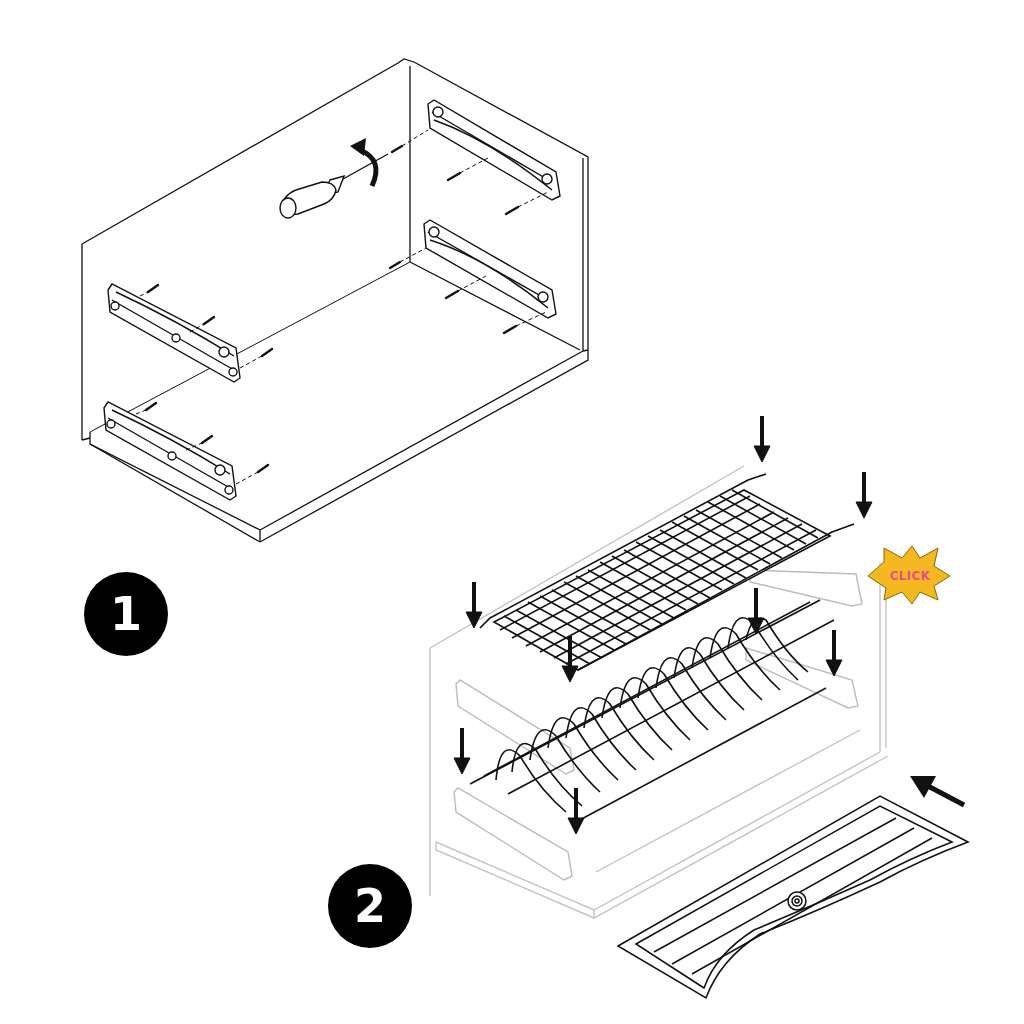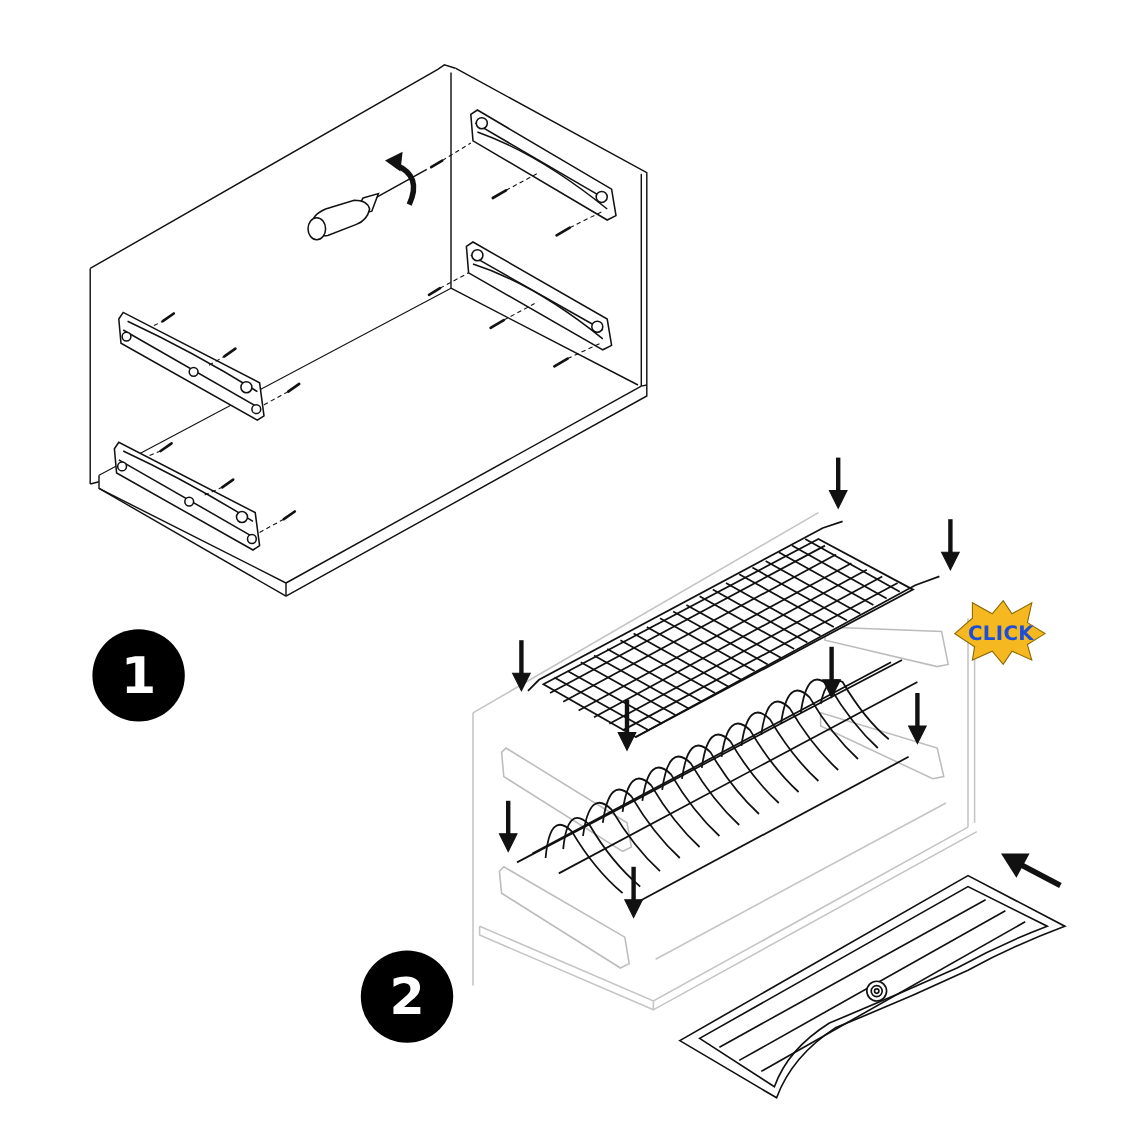--- a/index.html
+++ b/index.html
@@ -3,21 +3,21 @@
 <meta charset="utf-8">
 <style>
   html, body { margin:0; padding:0; background:#ffffff; }
   body { width:1024px; height:1024px; position:relative; overflow:hidden; font-family:"Liberation Sans", sans-serif; }
   #diagram { position:absolute; left:0; top:0; width:1024px; height:1024px; }
   .step-badge { position:absolute; width:84px; height:84px; border-radius:50%; background:#000; color:#fff;
     font-family:"DejaVu Sans", sans-serif; font-weight:bold; font-size:46px; display:flex; align-items:center; justify-content:center; }
   #step1 { left:84px; top:572px; }
   #step2 { left:328px; top:864px; }
   .click-label { position:absolute; left:872px; top:560px; width:76px; height:32px; display:flex; align-items:center; justify-content:center;
-    font-family:"DejaVu Sans", sans-serif; font-weight:bold; font-size:18px; color:#1d4ed8; letter-spacing:0.3px; }
+    font-family:"DejaVu Sans", sans-serif; font-weight:bold; font-size:12px; color:#ec4899; letter-spacing:0.3px; }
 </style>
 </head>
 <body>
 
 <svg id="diagram" viewBox="0 0 1024 1024" xmlns="http://www.w3.org/2000/svg">
   <defs>
     <marker id="ah" markerWidth="6" markerHeight="6" refX="3" refY="3" orient="auto">
       <path d="M0,0 L6,3 L0,6 z" fill="#111"></path>
     </marker>
   </defs>

